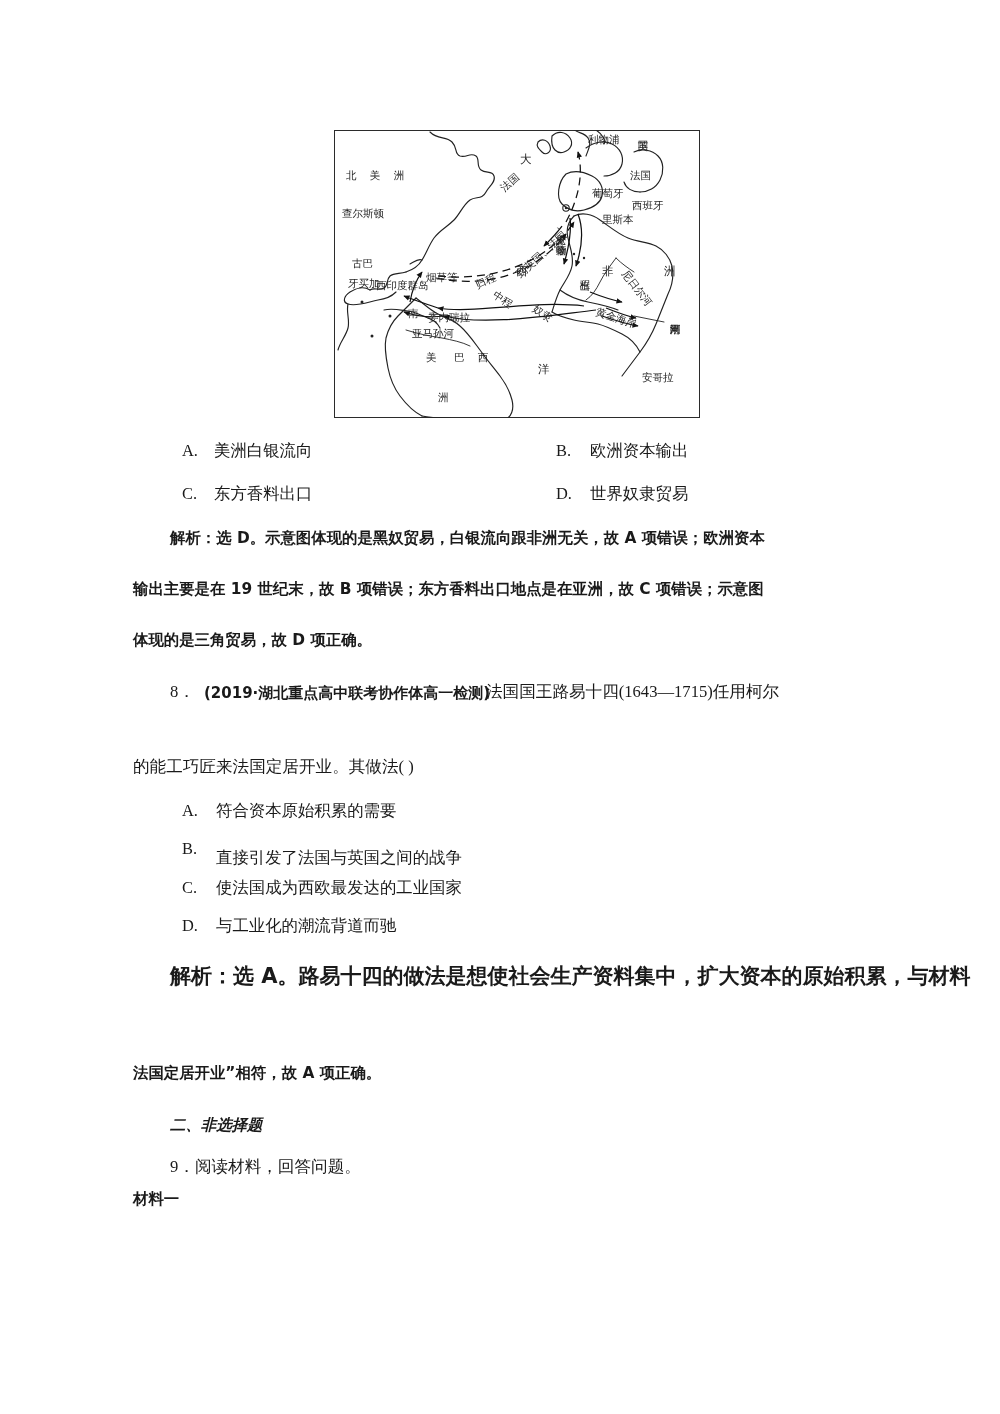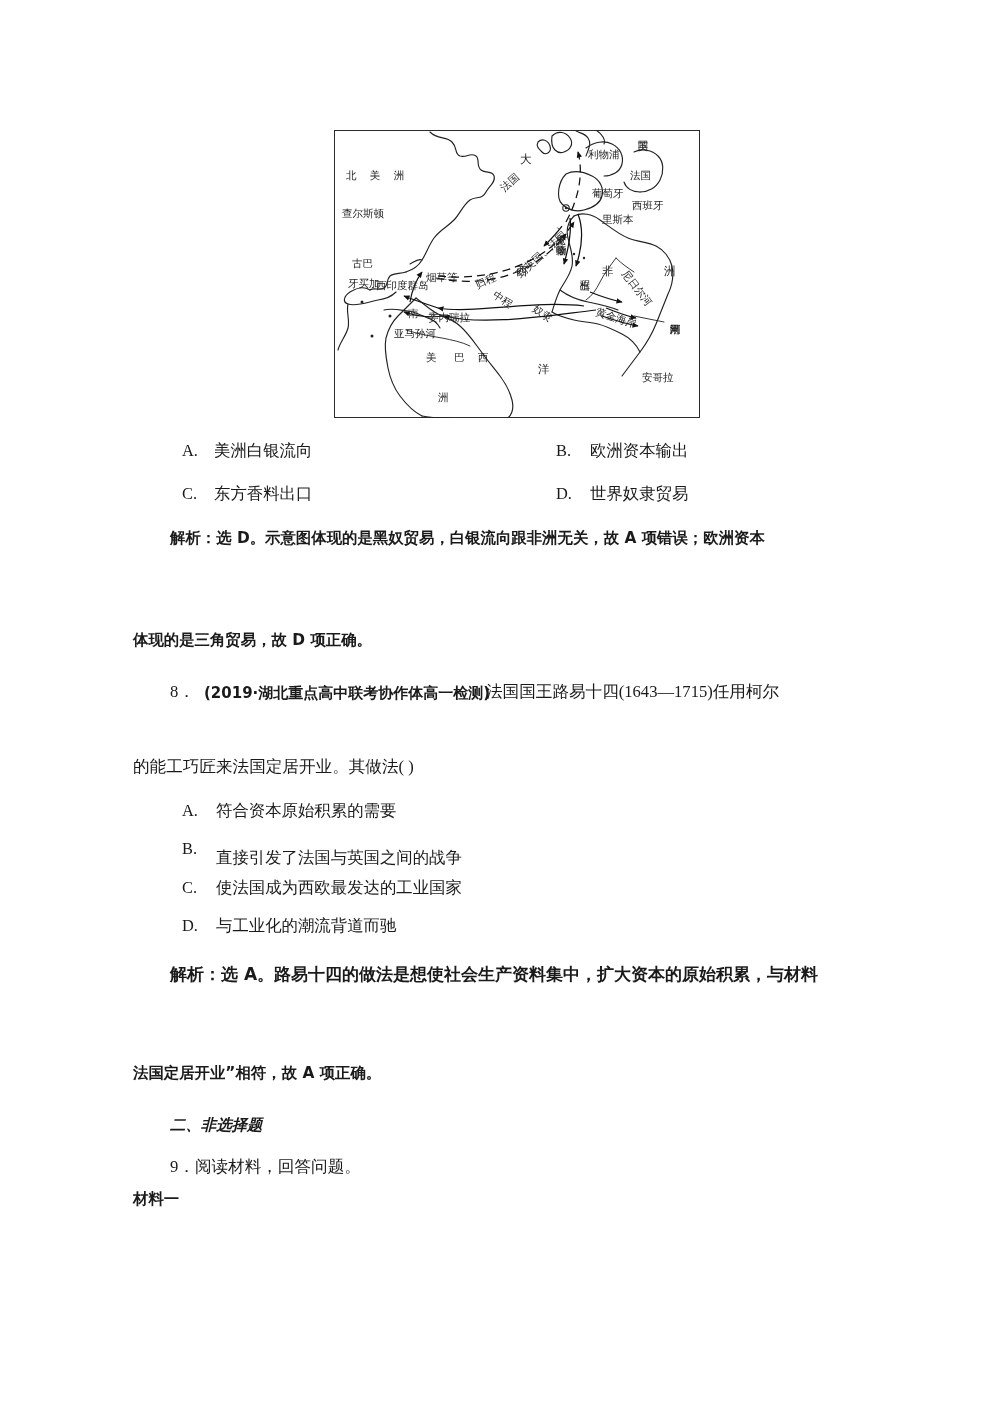--- a/index.html
+++ b/index.html
@@ -194,30 +194,30 @@
       </g>
     </svg>
 
     <div class="map-label sp" style="left:12px; top:40px;">北 美 洲</div>
     <div class="map-label" style="left:8px; top:78px;">查尔斯顿</div>
     <div class="map-label" style="left:18px; top:128px;">古巴</div>
     <div class="map-label" style="left:14px; top:148px;">牙买加</div>
     <div class="map-label" style="left:42px; top:150px;">西印度群岛</div>
     <div class="map-label" style="left:74px; top:178px;">南</div>
     <div class="map-label" style="left:94px; top:182px;">委内瑞拉</div>
-    <div class="map-label" style="left:60px; top:198px;">亚马孙河</div>
+    <div class="map-label" style="left:78px; top:198px;">亚马孙河</div>
     <div class="map-label" style="left:92px; top:222px;">美</div>
     <div class="map-label sp" style="left:120px; top:222px;">巴 西</div>
     <div class="map-label" style="left:104px; top:262px;">洲</div>
 
     <div class="map-label big" style="left:186px; top:24px;">大</div>
     <div class="map-label big" style="left:182px; top:136px;">西</div>
     <div class="map-label big" style="left:204px; top:234px;">洋</div>
 
-    <div class="map-label" style="left:254px; top:19px;">利物浦</div>
+    <div class="map-label" style="left:254px; top:4px;">利物浦</div>
     <div class="map-label vert" style="left:304px; top:2px;">英国</div>
     <div class="map-label" style="left:296px; top:40px;">法国</div>
     <div class="map-label" style="left:258px; top:58px;">葡萄牙</div>
     <div class="map-label" style="left:298px; top:70px;">西班牙</div>
     <div class="map-label" style="left:268px; top:84px;">里斯本</div>
 
     <div class="map-label big" style="left:268px; top:136px;">非</div>
     <div class="map-label big" style="left:330px; top:136px;">洲</div>
     <div class="map-label rot-p55" style="left:290px; top:136px;">尼日尔河</div>
     <div class="map-label rot-p20" style="left:262px; top:176px;">黄金海岸</div>
@@ -238,39 +238,40 @@
   <span class="txt song opt" style="left:214px; top:443px;">美洲白银流向</span>
   <span class="txt song opt" style="left:556px; top:443px;">B.</span>
   <span class="txt song opt" style="left:590px; top:443px;">欧洲资本输出</span>
 
   <span class="txt song opt" style="left:182px; top:486px;">C.</span>
   <span class="txt song opt" style="left:214px; top:486px;">东方香料出口</span>
   <span class="txt song opt" style="left:556px; top:486px;">D.</span>
   <span class="txt song opt" style="left:590px; top:486px;">世界奴隶贸易</span>
 
   <span class="txt hei" style="left:170px; top:531px; font-size:15.4px;text-align:center;">解析：选 D。示意图体现的是黑奴贸易，白银流向跟非洲无关，故 A 项错误；欧洲资本</span>
+  <span class="txt hei" style="left:133px; top:582px; font-size:15.4px;">输出主要是在 19 世纪末，故 B 项错误；东方香料出口地点是在亚洲，故 C  项错误；示意图</span>
   <span class="txt hei" style="left:133px; top:633px; font-size:15.4px;">体现的是三角贸易，故 D 项正确。</span>
 
   <span class="txt song" style="left:170px; top:684px;">8．</span>
   <span class="txt srcbold" style="left:204px; top:686px;">(2019·湖北重点高中联考协作体高一检测)</span>
   <span class="txt song" style="left:486px; top:684px;">法国国王路易十四(1643—1715)任用柯尔</span>
   <span class="txt song" style="left:133px; top:759px;">的能工巧匠来法国定居开业。其做法(        )</span>
 
   <span class="txt song opt" style="left:182px; top:803px;">A.</span>
   <span class="txt song opt" style="left:216px; top:803px;">符合资本原始积累的需要</span>
 
   <span class="txt song opt" style="left:182px; top:841px;">B.</span>
   <span class="txt song opt" style="left:216px; top:850px;">直接引发了法国与英国之间的战争</span>
 
   <span class="txt song opt" style="left:182px; top:880px;">C.</span>
   <span class="txt song opt" style="left:216px; top:880px;">使法国成为西欧最发达的工业国家</span>
 
   <span class="txt song opt" style="left:182px; top:918px;">D.</span>
   <span class="txt song opt" style="left:216px; top:918px;">与工业化的潮流背道而驰</span>
 
-  <span class="txt hei" style="left:170px; top:966px; font-size:17px;">解析：选 A。路易十四的做法是想使社会生产资料集中，扩大资本的原始积累，与材料</span>
+  <span class="txt hei" style="left:170px; top:966px; font-size:21px;">解析：选 A。路易十四的做法是想使社会生产资料集中，扩大资本的原始积累，与材料</span>
   <span class="txt hei" style="left:133px; top:1066px; font-size:15.4px;">法国定居开业”相符，故 A 项正确。</span>
 
   <span class="txt hei" style="left:170px; top:1118px; font-size:15.4px;font-style:italic;">二、非选择题</span>
   <span class="txt song" style="left:170px; top:1159px;">9．阅读材料，回答问题。</span>
   <span class="txt hei" style="left:133px; top:1192px; font-size:15.4px;">材料一</span>
 
 </div>
 
 </body></html>

